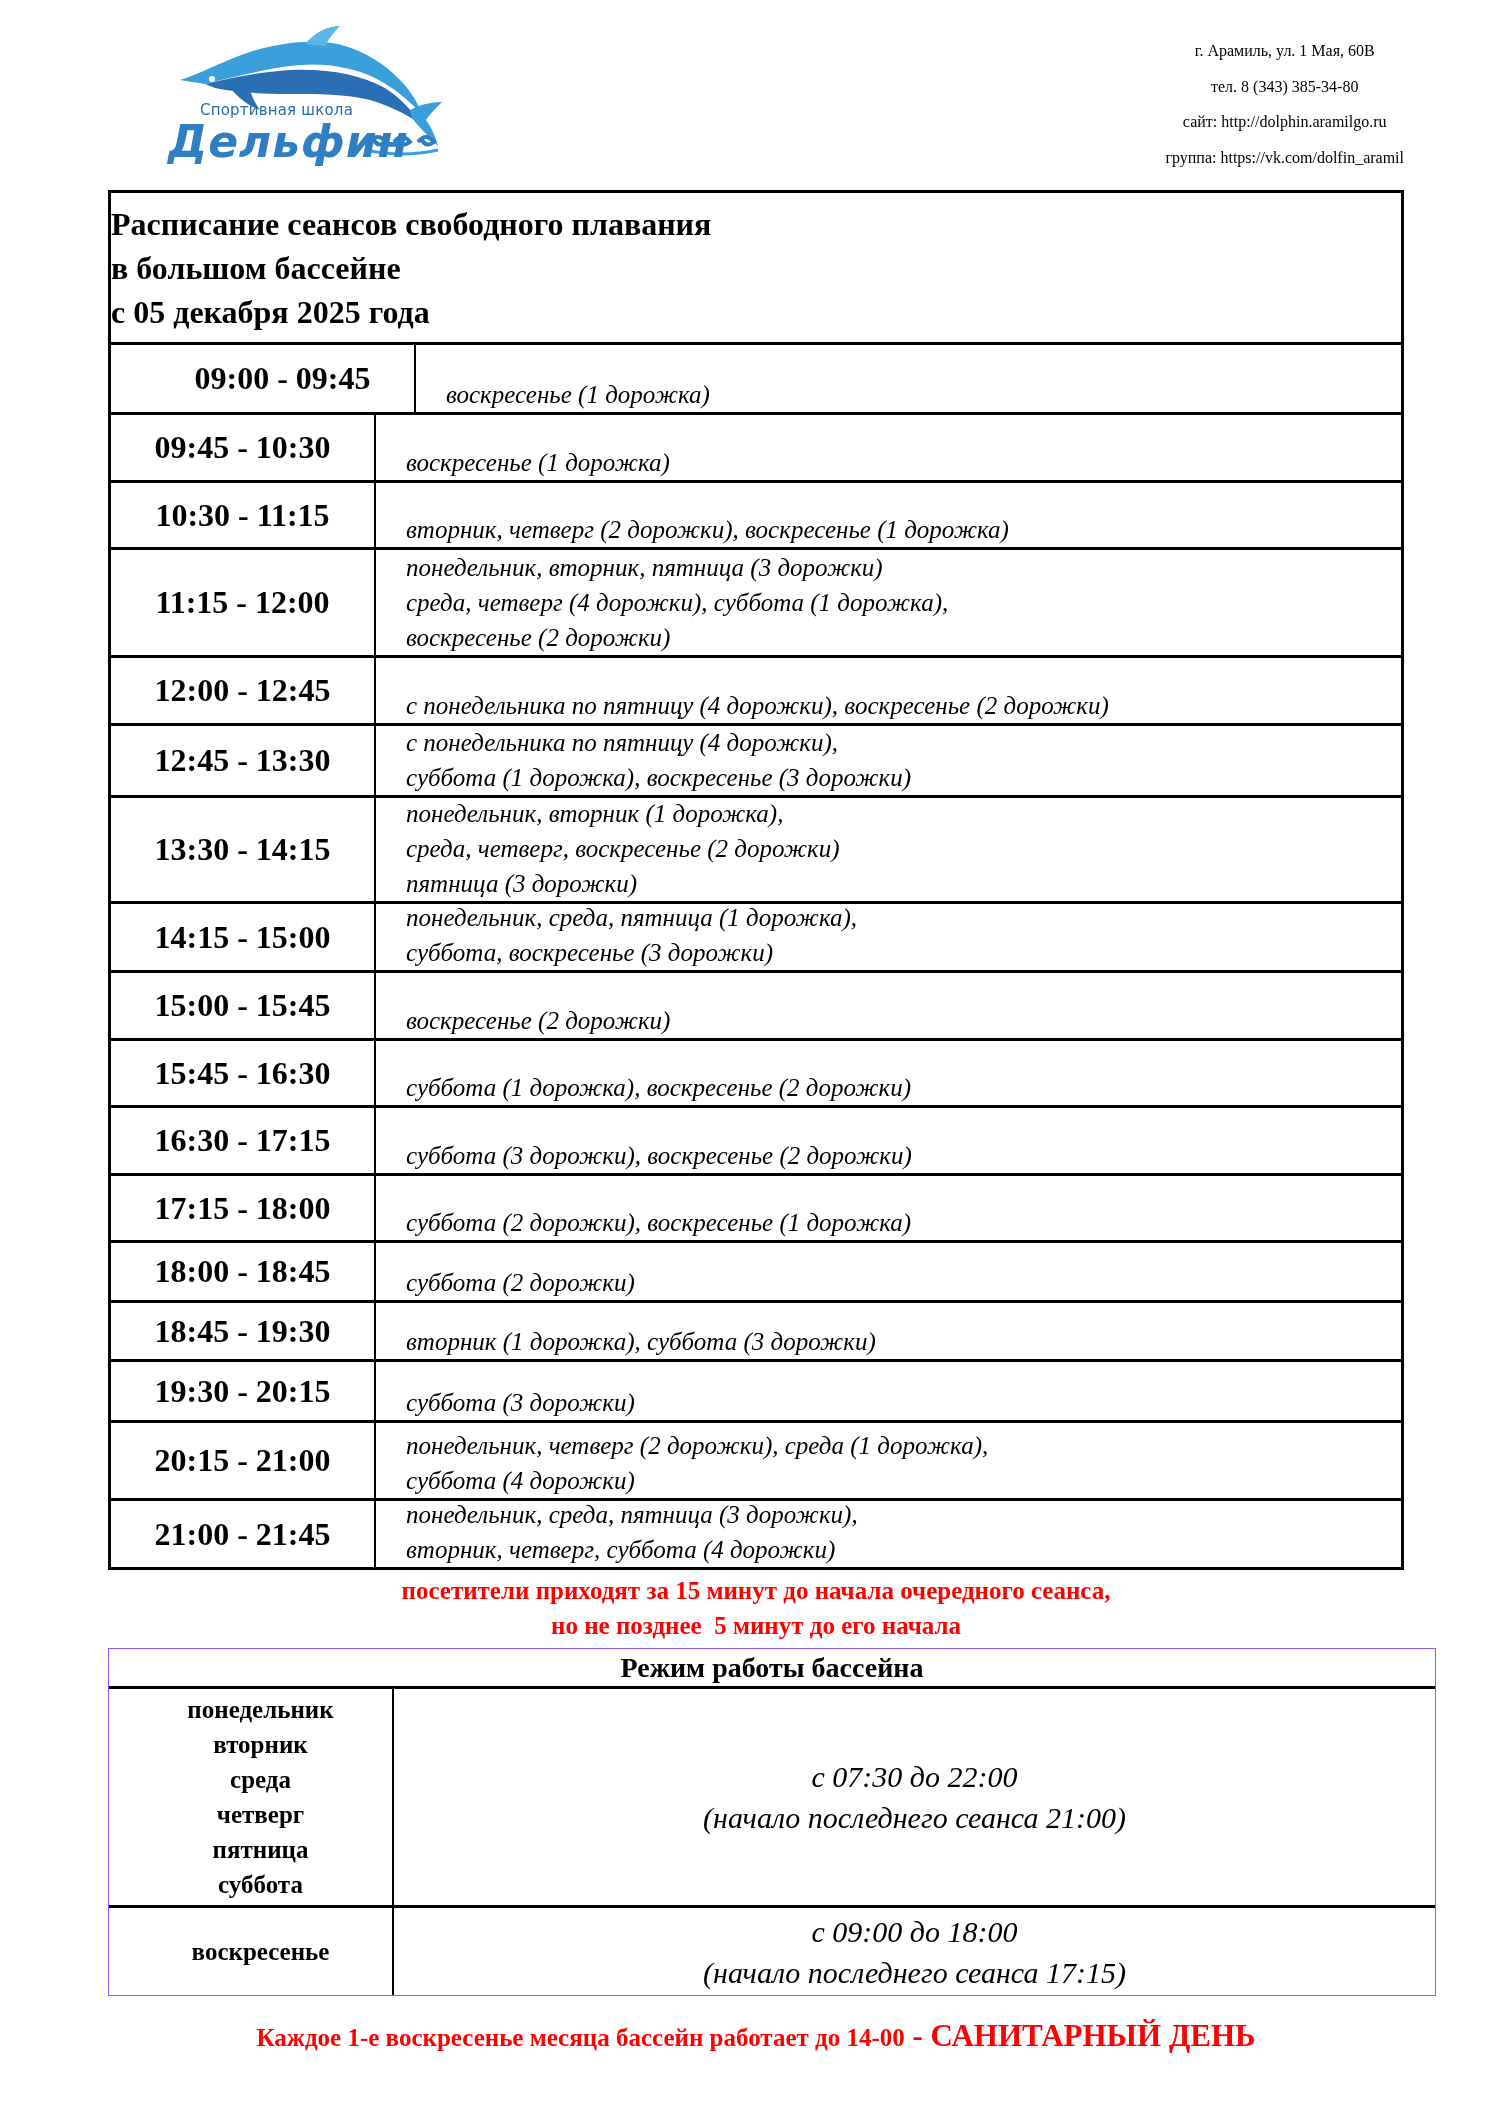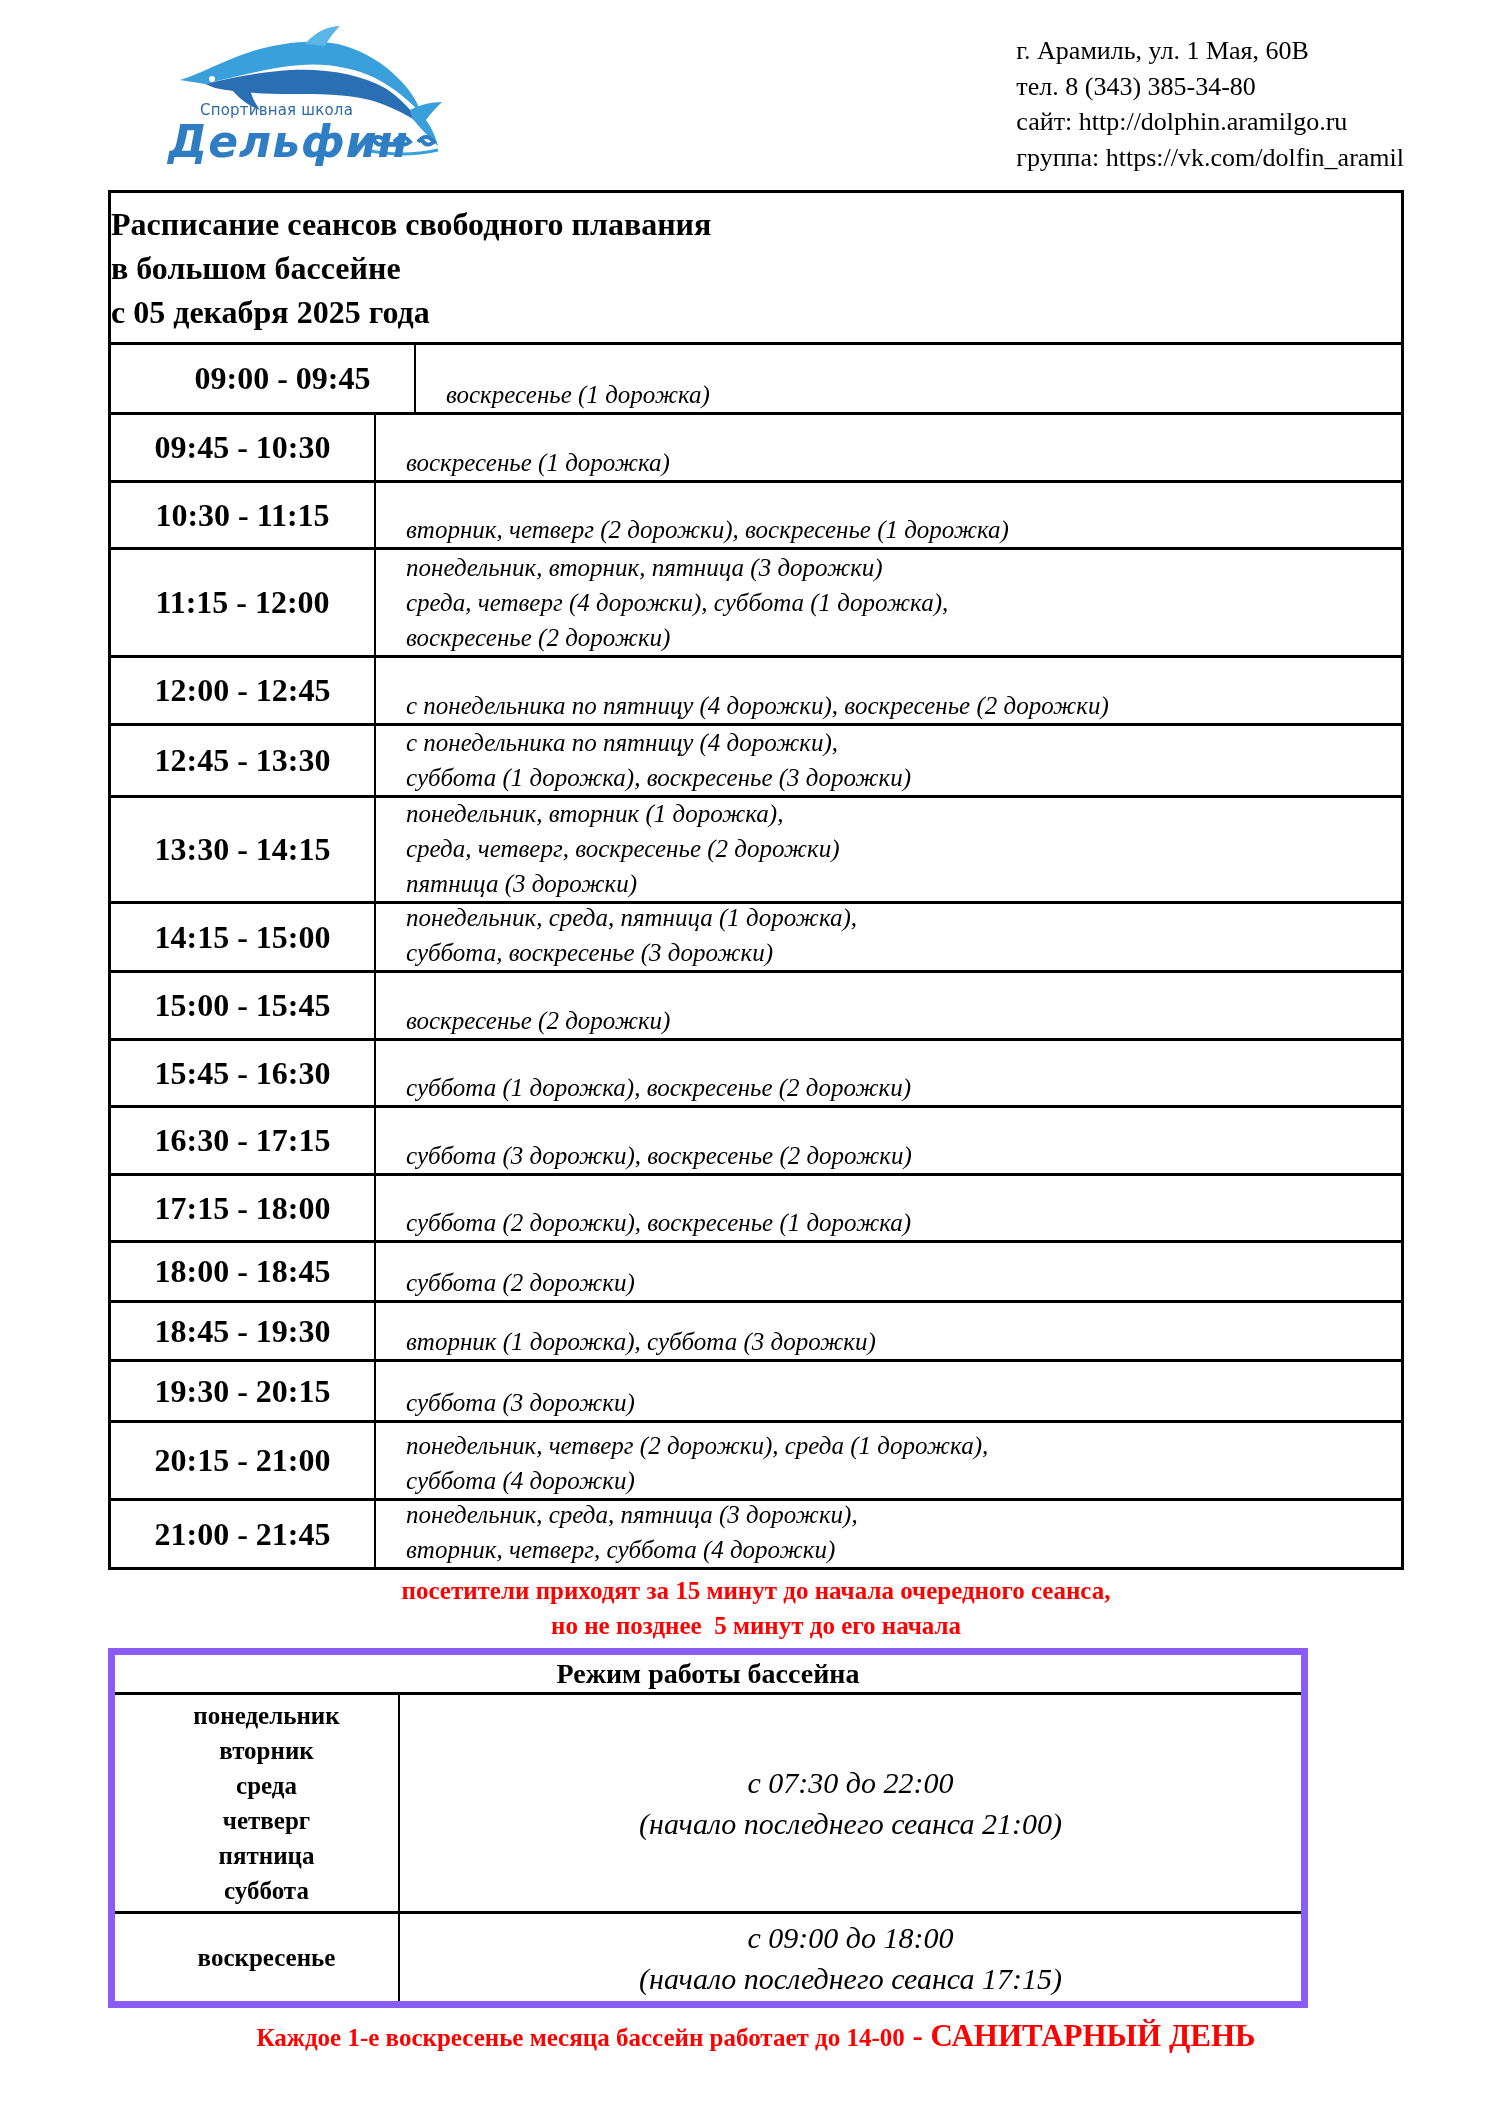--- a/index.html
+++ b/index.html
@@ -11,22 +11,22 @@
   .logo svg { position: absolute; left: 0; top: 0; }
   .logo-sub {
     position: absolute; left: 40px; top: 79px; font-family: "DejaVu Sans", "Liberation Sans", sans-serif;
     font-size: 15px; color: #2d6aa8; letter-spacing: 0.2px; white-space: nowrap;
   }
   .logo-name {
     position: absolute; left: 8px; top: 94px; font-family: "DejaVu Sans", "Liberation Sans", sans-serif;
     font-size: 44px; font-weight: bold; font-style: italic; color: #2f7ec4; letter-spacing: 1px; white-space: nowrap;
   }
   .contacts {
-    position: absolute; right: 96px; top: 33px; text-align: left;
-    font-size: 26px; line-height: 35.5px;
+    position: absolute; right: 96px; top: 33px; text-align: center;
+    font-size: 16px; line-height: 35.5px;
   }
   .contacts div { white-space: nowrap; }
 
   .sched {
     position: absolute; left: 108px; top: 190px; width: 1296px;
     border: 3px solid #000; box-sizing: border-box;
   }
   .sched-title {
     height: 152px; border-bottom: 3px solid #000; box-sizing: border-box;
     display: flex; flex-direction: column; align-items: flex-start; justify-content: center;
@@ -44,22 +44,22 @@
     padding-left: 30px; font-style: italic; font-size: 25px; line-height: 35px;
   }
   .desc div { white-space: nowrap; }
 
   .note {
     position: absolute; left: 108px; width: 1296px; top: 1573px; text-align: center;
     color: #ff0000; font-weight: bold; font-size: 25px; line-height: 35px;
   }
 
   .hours {
-    position: absolute; left: 108px; top: 1648px; width: 1200px;
-    border: 7px solid #8b5cf6; box-sizing: border-box;
+    position: absolute; left: 108px; top: 1648px; width: 1328px;
+    border: 1px solid #8b5cf6; box-sizing: border-box;
   }
   .hours-title {
     height: 40px; border-bottom: 3px solid #000; box-sizing: border-box;
     display: flex; align-items: center; justify-content: center;
     font-weight: bold; font-size: 28px;
   }
   .hrow { display: flex; box-sizing: border-box; padding-left: 20px; }
   .hrow + .hrow { border-top: 3px solid #000; }
   .days {
     width: 265px; flex: none; border-right: 2px solid #000; box-sizing: border-box;

